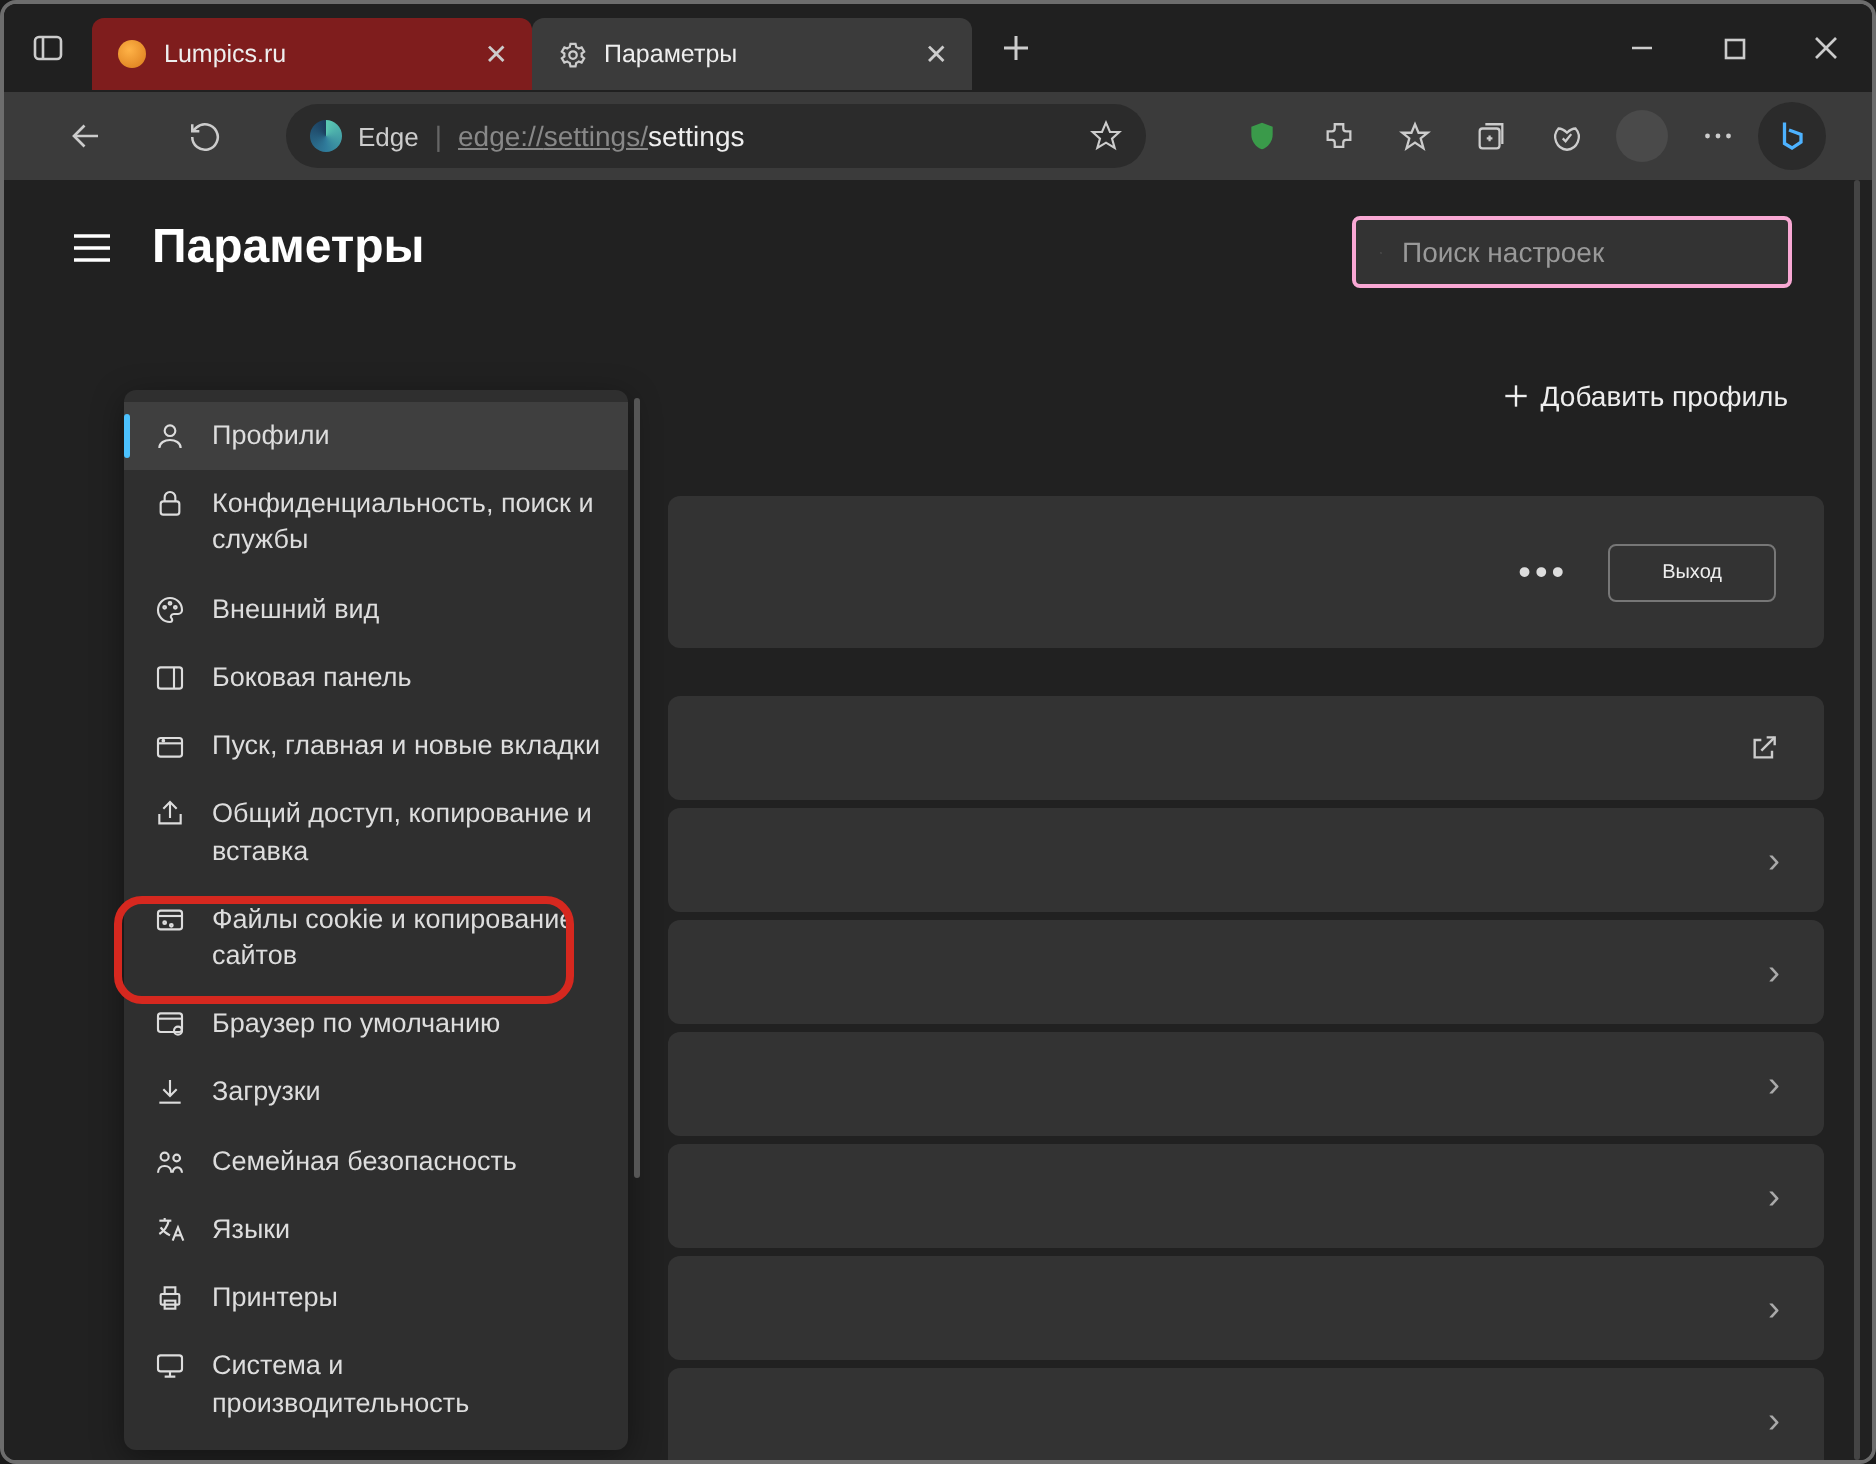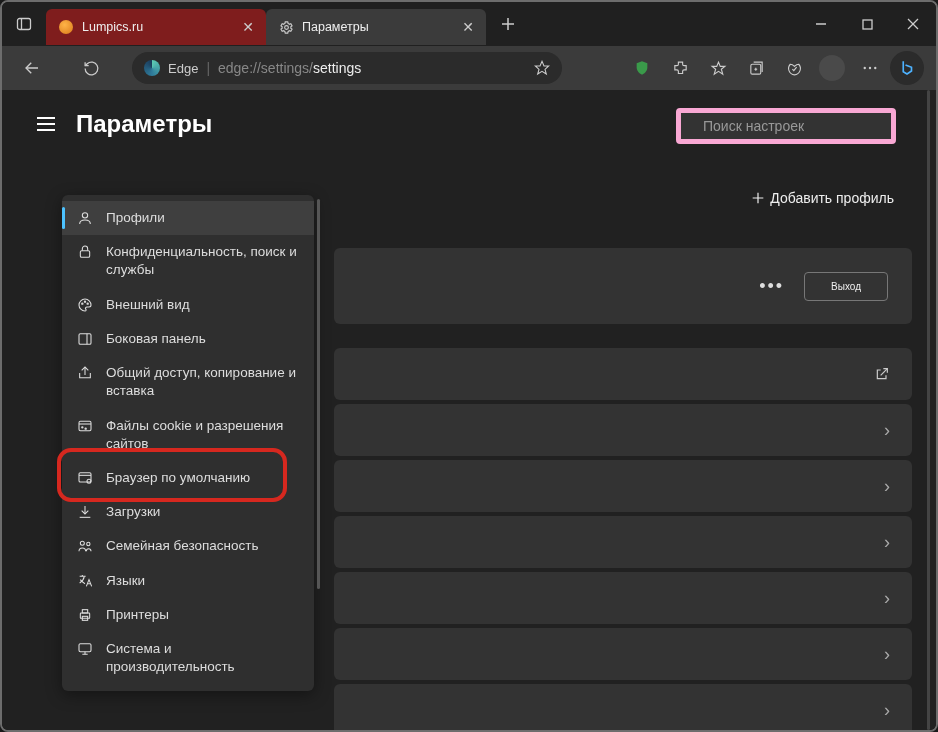--- a/index.html
+++ b/index.html
@@ -14,41 +14,41 @@
 .tab-favicon { width: 16px; height: 16px; display: flex; align-items: center; justify-content: center; }
 .orange-icon { width: 14px; height: 14px; border-radius: 50%; background: radial-gradient(circle at 40% 35%, #ffb347, #d97a1a); }
 .gear { color: #ccc; }
 .tab-title { flex: 1; white-space: nowrap; overflow: hidden; }
 .tab-close { color: #ccc; font-size: 14px; }
 .tab-add { width: 36px; display: flex; align-items: center; justify-content: center; color: #ccc; margin-left: 4px; }
 .win-controls { margin-left: auto; display: flex; }
 .win-btn { width: 46px; height: 44px; display: flex; align-items: center; justify-content: center; color: #ccc; }
 
 
-.toolbar { height: 44px; background: #3b3b3b; display: flex; align-items: center; padding: 0 12px; gap: 23px; }
+.toolbar { height: 44px; background: #3b3b3b; display: flex; align-items: center; padding: 0 23px; gap: 23px; }
 .tb-btn { width: 36px; height: 36px; display: flex; align-items: center; justify-content: center; color: #ccc; border-radius: 4px; }
 .addr { flex: 1; height: 32px; background: #2b2b2b; border-radius: 16px; display: flex; align-items: center; padding: 0 12px; gap: 8px; color: #ccc; font-size: 14px; max-width: 430px;}
 .addr .edge-logo { width: 16px; height: 16px; border-radius: 50%; background: conic-gradient(#5ccab3,#2f7b9b,#1a3a5a); }
 .addr .product { font-weight: 500; font-size: 13px; }
 .addr .divider { color: #666; }
-.addr .url-prefix { color: #888; }
+.addr .url-prefix { color: #888; text-decoration: underline; }
 .addr .url-path { color: #eee; }
 .addr-star { margin-left: auto; }
 .tb-right { display: flex; align-items: center; gap: 2px; margin-left: auto; }
 .avatar { width: 26px; height: 26px; border-radius: 50%; background: #4a4a4a; }
 .bing { width: 34px; height: 34px; border-radius: 50%; background: #2b2b2b; display: flex; align-items: center; justify-content: center; color: #4db2ff; }
 
 
 .content { position: relative; height: calc(100% - 88px); background: #212121; }
 
 .settings-header { position: absolute; top: 20px; left: 34px; display: flex; align-items: center; gap: 20px; color: #fff; }
 .hamburger { width: 20px; }
 .settings-title { font-size: 24px; font-weight: 600; }
 
-.search-box { position: absolute; top: 18px; right: 40px; width: 220px; height: 36px; background: #333; border: 5px solid #f9a8d4; border-radius: 4px; display: flex; align-items: center; padding: 0 12px; gap: 10px; color: #bbb; font-size: 14px; }
+.search-box { position: absolute; top: 18px; right: 40px; width: 220px; height: 36px; background: #333; border: 2px solid #f9a8d4; border-radius: 4px; display: flex; align-items: center; padding: 0 12px; gap: 10px; color: #bbb; font-size: 14px; }
 .search-input { flex:1; background: none; border: none; outline: none; color: #eee; font-size: 14px; }
 .search-input::placeholder { color: #999; }
 
 
 .sidebar { position: absolute; top: 88px; left: 60px; width: 252px; background: #2f2f2f; border-radius: 6px; padding: 6px 0; box-shadow: 0 4px 16px rgba(0,0,0,.4); margin-top: 17px; }
 .sb-item { display: flex; align-items: flex-start; gap: 12px; padding: 8px 14px; color: #ddd; font-size: 13.5px; line-height: 1.35; position: relative; }
 .sb-item .ic { width: 18px; flex-shrink: 0; margin-top: 1px; display:flex; justify-content:center; }
 .sb-item.active { background: #3f3f3f; }
 .sb-item.active::before { content: ""; position: absolute; left: 0; top: 6px; bottom: 6px; width: 3px; background: #4cc2ff; border-radius: 2px; }
 .sb-highlight { position: absolute; border: 4px solid #d6281f; border-radius: 14px; left: -5px; width: 230px; pointer-events: none; }
@@ -253,37 +253,47 @@
           <svg width="16" height="16" viewBox="0 0 24 24" fill="none" stroke="#ddd" stroke-width="1.6">
             <rect x="3" y="4" width="18" height="16" rx="2"></rect>
             <line x1="15" y1="4" x2="15" y2="20"></line>
           </svg>
         </span>
       <span>Боковая панель</span>
     </div>
     <div class="sb-item">
       <span class="ic">
           <svg width="16" height="16" viewBox="0 0 24 24" fill="none" stroke="#ddd" stroke-width="1.6">
+            <rect x="3" y="6" width="18" height="14" rx="2"></rect>
+            <line x1="3" y1="10" x2="21" y2="10"></line>
+            <circle cx="7" cy="8" r="0.6" fill="#ddd"></circle>
+          </svg>
+        </span>
+      <span>Пуск, главная и новые вкладки</span>
+    </div>
+    <div class="sb-item">
+      <span class="ic">
+          <svg width="16" height="16" viewBox="0 0 24 24" fill="none" stroke="#ddd" stroke-width="1.6">
             <path d="M4 12v7h16v-7"></path>
             <path d="M12 3v12"></path>
             <polyline points="7,8 12,3 17,8"></polyline>
           </svg>
         </span>
       <span>Общий доступ, копирование и вставка</span>
     </div>
     <div class="sb-item">
       <span class="ic">
           <svg width="16" height="16" viewBox="0 0 24 24" fill="none" stroke="#ddd" stroke-width="1.6">
             <rect x="3" y="5" width="18" height="14" rx="2"></rect>
             <line x1="3" y1="9" x2="21" y2="9"></line>
             <circle cx="8" cy="14" r="1"></circle>
             <circle cx="13" cy="16" r="1"></circle>
           </svg>
         </span>
-      <span>Файлы cookie и разрешения сайтов</span>
+      <span>Файлы cookie и копирование сайтов</span>
     </div>
     <div class="sb-item">
       <span class="ic">
           <svg width="16" height="16" viewBox="0 0 24 24" fill="none" stroke="#ddd" stroke-width="1.6">
             <rect x="3" y="4" width="18" height="14" rx="2"></rect>
             <line x1="3" y1="8" x2="21" y2="8"></line>
             <circle cx="18" cy="17" r="3"></circle>
           </svg>
         </span>
       <span>Браузер по умолчанию</span>

